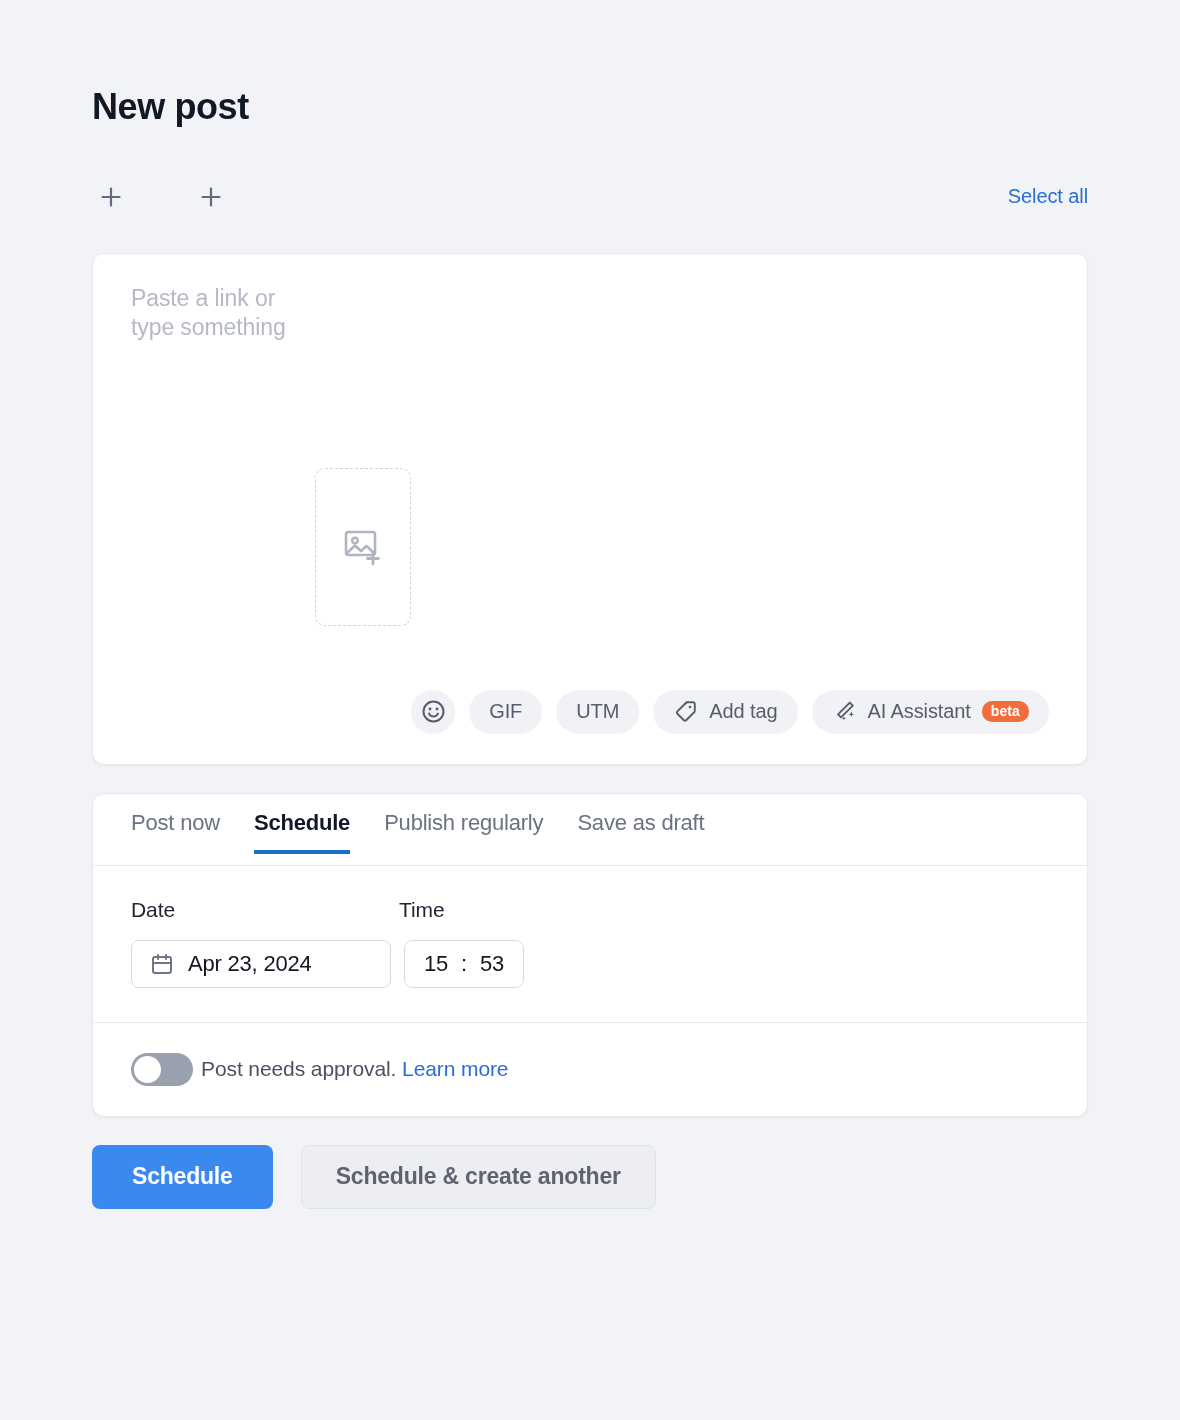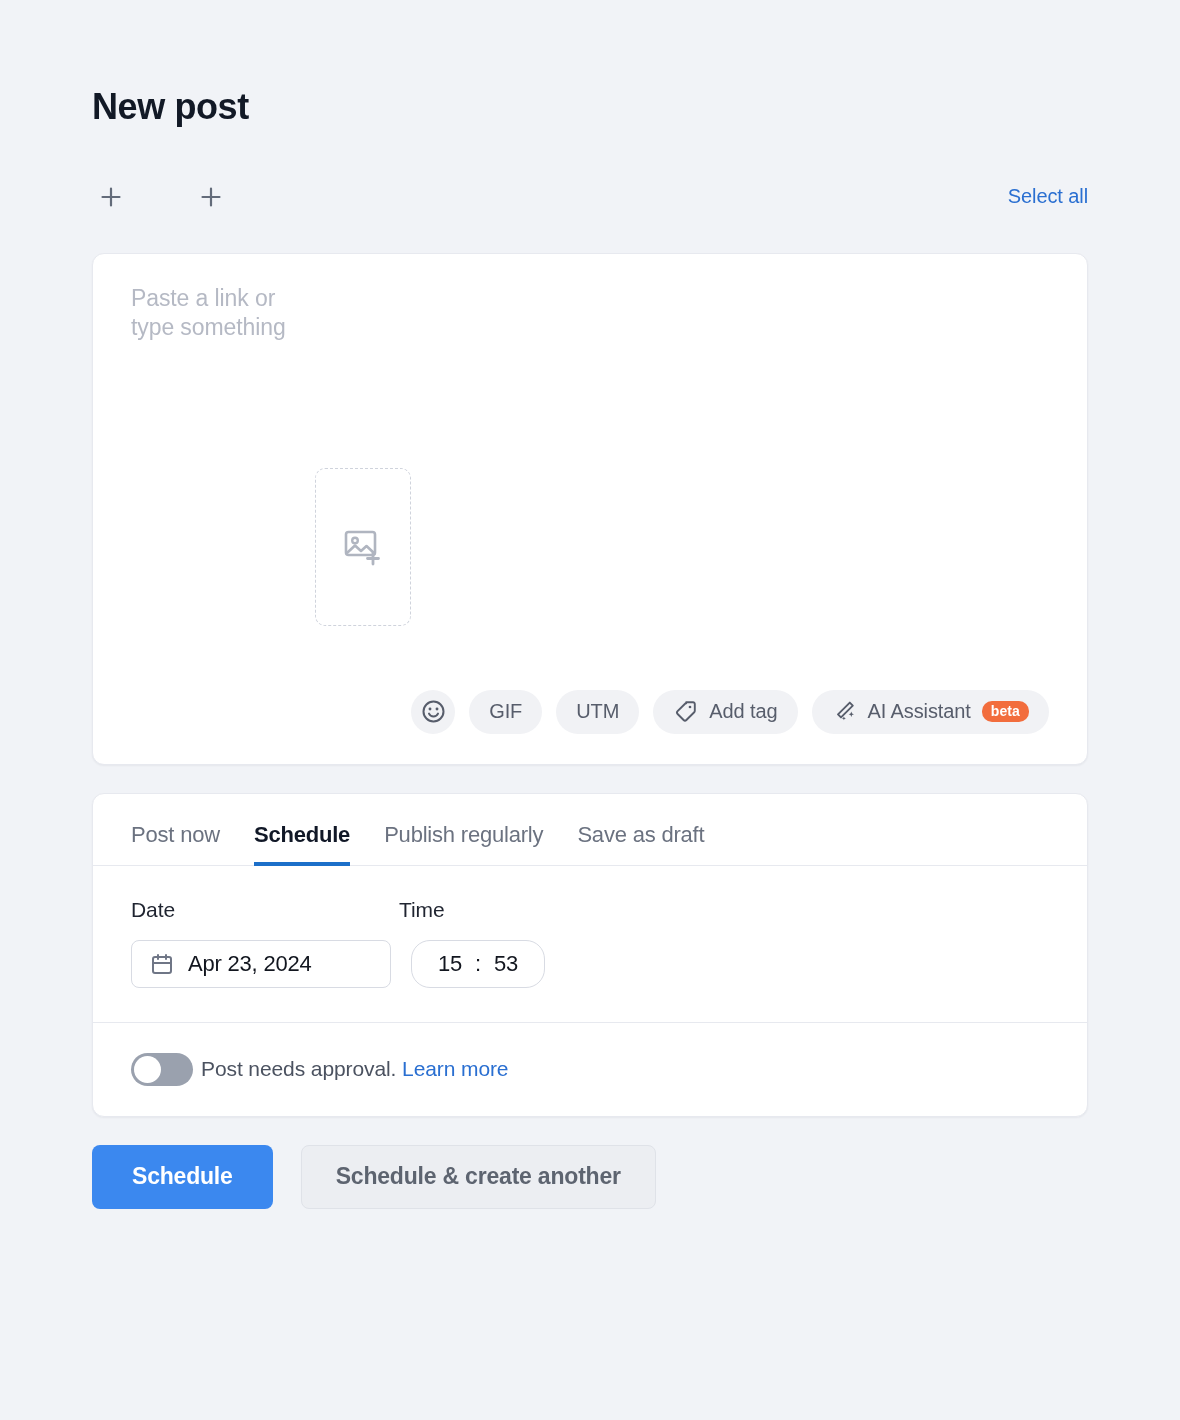--- a/index.html
+++ b/index.html
@@ -104,21 +104,21 @@
     border-radius: 10px;
     padding: 3px 9px 4px;
     line-height: 1;
     letter-spacing: 0.1px;
   }
 
   
   .schedule-card { margin-top: 28px; }
   .tabs {
     display: flex; align-items: flex-end; gap: 34px;
-    padding: 0 38px;
+    padding: 12px 38px;
     border-bottom: 1px solid #e7e9ef;
     height: 72px;
   }
   .tab {
     font-size: 22px;
     color: #6b7280;
     padding-bottom: 14px;
     border-bottom: 4px solid transparent;
     cursor: pointer;
     letter-spacing: -0.2px;
@@ -127,35 +127,35 @@
   .tab.active { color: #111827; font-weight: bold; border-bottom-color: #1c6fc9; }
 
   .schedule-body { padding: 32px 38px 34px 38px; }
   .field-labels { display: flex; gap: 0; }
   .field-label {
     font-size: 21px;
     color: #1f2430;
     letter-spacing: -0.1px;
   }
   .field-label.date-lbl { width: 268px; }
-  .fields-row { display: flex; gap: 20px; margin-top: 18px; }
+  .fields-row { display: flex; gap: 13px; margin-top: 18px; }
   .field-box {
     height: 48px;
     border: 1px solid #d8dbe3;
     border-radius: 8px;
     background: #fff;
     display: flex; align-items: center;
     padding: 0 18px;
     font-size: 22px;
     color: #12161f;
     cursor: pointer;
     letter-spacing: -0.2px;
   }
   .field-box.date { width: 260px; gap: 14px; }
-  .field-box.time { width: 134px; justify-content: center; gap: 13px; border-radius: 19px; }
+  .field-box.time { width: 120px; justify-content: center; gap: 13px; }
   .time-colon { color: #12161f; }
   .add-time {
     display: flex; align-items: center; gap: 16px;
     margin-top: 30px;
     font-size: 21px;
     font-weight: bold;
     color: #2a6fd1;
     cursor: pointer;
     letter-spacing: -0.1px;
     padding-left: 4px;

